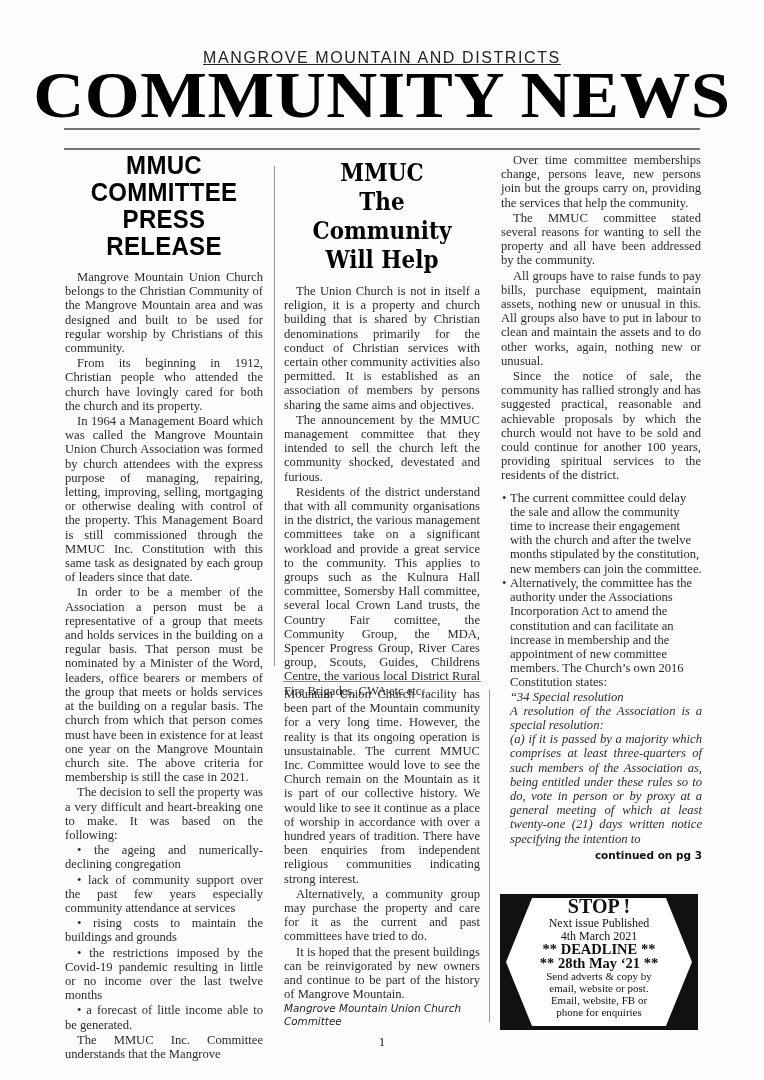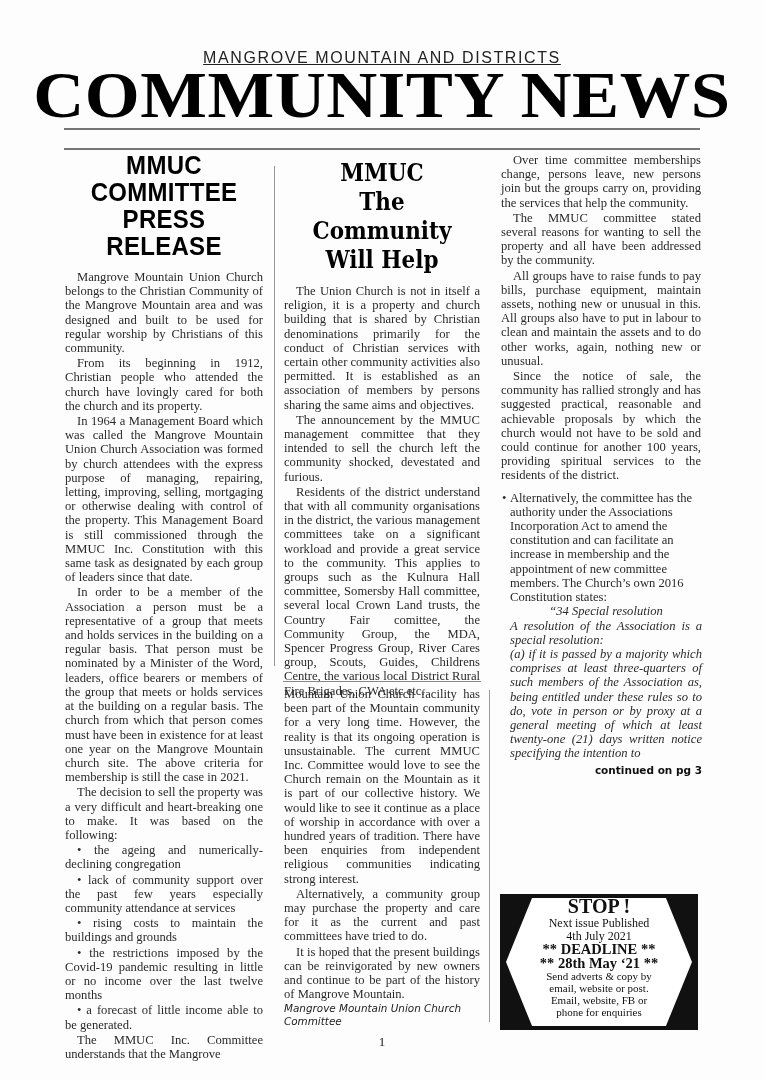--- a/index.html
+++ b/index.html
@@ -25,21 +25,21 @@
   .h1a { font-family: "Liberation Sans", sans-serif; font-weight: bold; font-size: 25px; line-height: 27px;
     text-align: center; color: #000; margin: 0 0 10px 0; transform: scaleX(0.96); letter-spacing: 0.3px; }
   .h1b { font-family: "DejaVu Serif", serif; font-weight: bold; font-size: 25px; line-height: 29px;
     text-align: center; color: #000; margin: 6px 0 10px 0; transform: scaleX(0.86); }
 
   .bullet-p { text-indent: 0 !important; }
   .ul3 { margin: 8px 0 0 0; padding: 0; list-style: none; }
   .ul3 li { position: relative; padding-left: 10px; text-align: left; font-size: 12.6px; line-height: 14.2px; }
   .ul3 li::before { content: "•"; position: absolute; left: 2px; top: 0; }
   .quote { font-style: italic; text-align: justify; }
-  .quote.first { text-align: center; }
+  .quote.first { text-align: left; }
   .continued { text-align: right; font-family: "DejaVu Sans", sans-serif; font-size: 10.5px; font-weight: bold; margin-top: 2px; color: #111; }
 
   .vline1 { position: absolute; left: 274px; top: 166px; width: 1px; height: 500px; background: #999; }
   .hrule2 { position: absolute; left: 283px; top: 681px; width: 198px; height: 1px; background: #888; }
   .vline2 { position: absolute; left: 489px; top: 690px; width: 1px; height: 332px; background: #999; }
   .col2b { left: 283px; top: 686px; width: 198px; }
   .signoff { font-family: "DejaVu Sans", sans-serif; font-style: italic; font-size: 10.4px; line-height: 13px; text-align: right; text-indent: 0 !important; color: #222; }
 
   .stopbox { position: absolute; left: 500px; top: 894px; width: 198px; height: 136px; background: #111; }
   .stop-hex { position: absolute; left: 6px; top: 4px; width: 186px; height: 128px; background: #fff;
@@ -109,36 +109,37 @@
   </div>
 
   <div class="vline2"></div>
 
   <div class="col col3">
     <p>Over time committee memberships change, persons leave, new persons join but the groups carry on, providing the services that help the community.</p>
     <p>The MMUC committee stated several reasons for wanting to sell the property and all have been addressed by the community.</p>
     <p>All groups have to raise funds to pay bills, purchase equipment, maintain assets, nothing new or unusual in this. All groups also have to put in labour to clean and maintain the assets and to do other works, again, nothing new or unusual.</p>
     <p>Since the notice of sale, the community has rallied strongly and has suggested practical, reasonable and achievable proposals by which the church would not have to be sold and could continue for another 100 years, providing spiritual services to the residents of the district.</p>
     <ul class="ul3">
+      <li>The current committee could delay the sale and allow the community time to increase their engagement with the church and after the twelve months stipulated by the constitution, new members can join the committee.</li>
       <li>
         <span>Alternatively, the committee has the authority under the Associations Incorporation Act to amend the constitution and can facilitate an increase in membership and the appointment of new committee members. The Church’s own 2016 Constitution states:</span>
         <div class="quote first">“34 Special resolution</div>
         <div class="quote">A resolution of the Association is a special resolution:</div>
         <div class="quote">(a) if it is passed by a majority which comprises at least three-quarters of such members of the Association as, being entitled under these rules so to do, vote in person or by proxy at a general meeting of which at least twenty-one (21) days written notice specifying the intention to</div>
       </li>
     </ul>
     <div class="continued">continued on pg 3</div>
   </div>
 
   <div class="stopbox">
     <div class="stop-hex"></div>
     <div class="stop-inner">
       <div class="stop-title">STOP !</div>
       <div class="stop-line">Next issue Published</div>
-      <div class="stop-line">4th July 2021</div>
+      <div class="stop-line">4th March 2021</div>
       <div class="stop-bold">** DEADLINE **</div>
       <div class="stop-bold">** 28th May ‘21 **</div>
       <div class="stop-small">Send adverts &amp; copy by</div>
       <div class="stop-small">email, website or post.</div>
       <div class="stop-small">Email, website, FB or</div>
       <div class="stop-small">phone for enquiries</div>
     </div>
   </div>
 
   <div class="pagenum">1</div>

